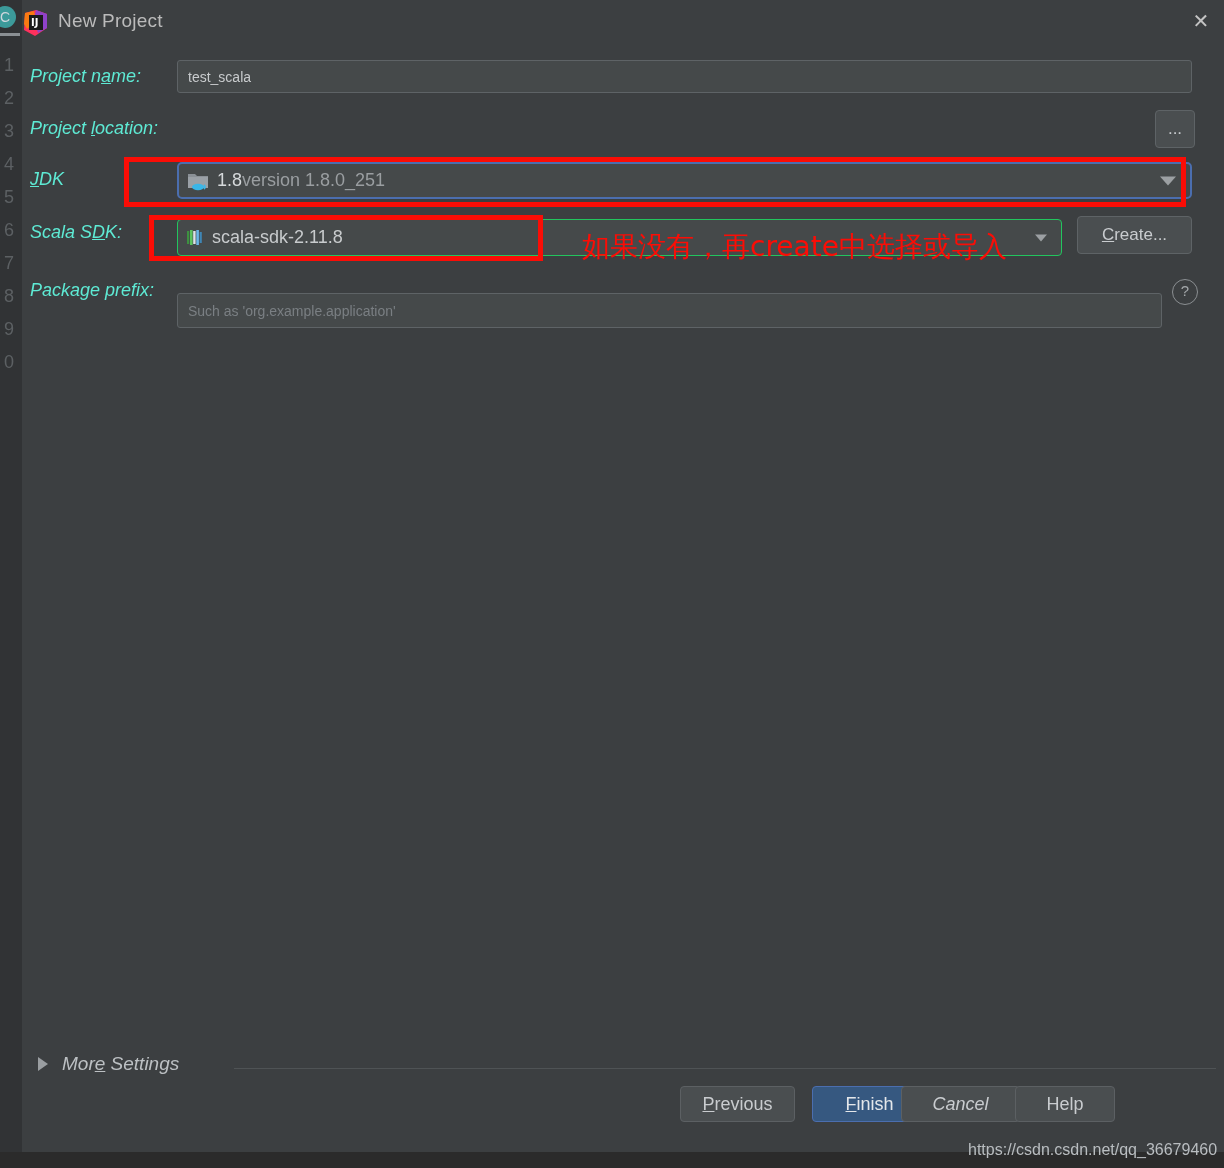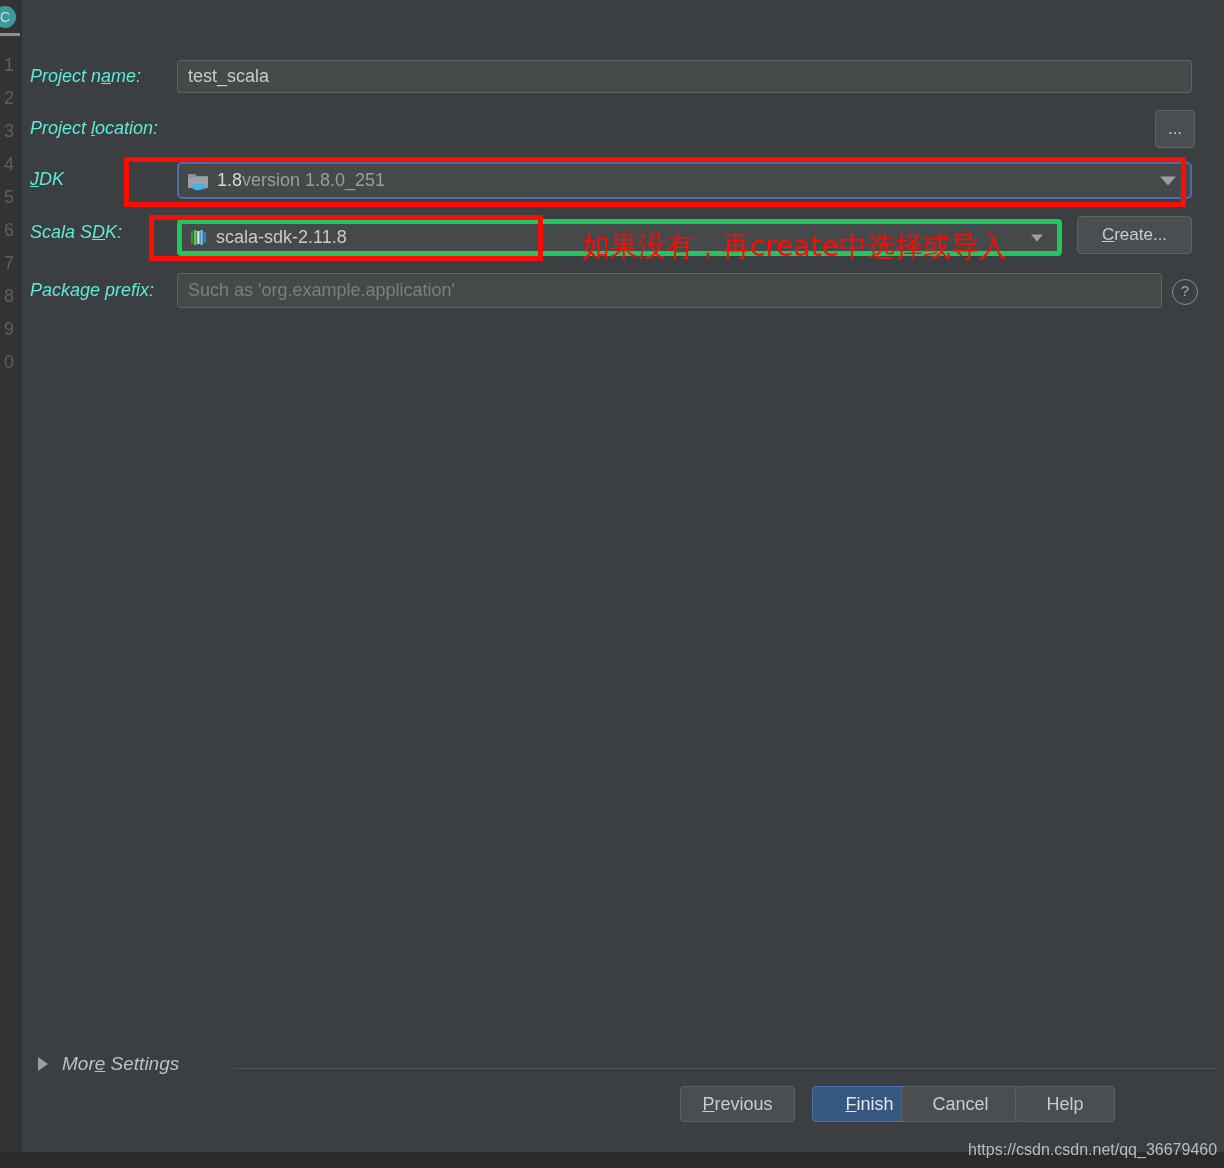--- a/index.html
+++ b/index.html
@@ -100,28 +100,28 @@
   }
   .lbl u { text-decoration: underline; }
 
   .field {
     position: absolute;
     box-sizing: border-box;
     background: #45494a;
     border: 1px solid #5e6366;
     border-radius: 3px;
     color: #c8cbcd;
-    font-size: 18px;
+    font-size: 14px;
     padding: 0 10px;
     display: flex;
     align-items: center;
     overflow: hidden;
     white-space: nowrap;
   }
-  .field.placeholder { color: #7a7f83; }
+  .field.placeholder { color: #7a7f83; margin-top: 20px; }
 
   .smallbtn {
     position: absolute;
     box-sizing: border-box;
     background: #4a4e50;
     border: 1px solid #5e6366;
     border-radius: 4px;
     color: #c9cccf;
     font-size: 17px;
     display: flex;
@@ -142,21 +142,21 @@
     display: flex;
     align-items: center;
     padding: 0 8px;
   }
   #scala-combo {
     position: absolute;
     box-sizing: border-box;
     left: 155px; top: 219px;
     width: 885px; height: 37px;
     background: #45494a;
-    border: 5px solid #22c55e;
+    border: 1px solid #22c55e;
     border-radius: 4px;
     display: flex;
     align-items: center;
     padding: 0 8px;
   }
   .combo-arrow {
     position: absolute;
     right: 14px;
     top: 50%;
     transform: translateY(-50%);
@@ -293,20 +293,33 @@
   <div class="gutter-num" style="top:187px">5</div>
   <div class="gutter-num" style="top:220px">6</div>
   <div class="gutter-num" style="top:253px">7</div>
   <div class="gutter-num" style="top:286px">8</div>
   <div class="gutter-num" style="top:319px">9</div>
   <div class="gutter-num" style="top:352px">0</div>
 </div>
 
 <div id="dialog">
 
+  <div id="titlebar">
+    <div id="app-logo">
+      <svg width="28" height="28" viewBox="0 0 28 28">
+        <path d="M3 4 L14 1 L25 5 L25 19 L13 27 L2 21 Z" fill="#fe315d"></path>
+        <path d="M14 1 L25 5 L25 19 L16 24 L12 10 Z" fill="#8f42c9"></path>
+        <path d="M3 4 L12 2 L14 13 L5 20 L2 15 Z" fill="#f97a12"></path>
+        <rect x="7" y="6" width="14" height="15" fill="#1b1b1b"></rect>
+        <text x="9" y="17" font-family="DejaVu Sans, sans-serif" font-size="10" font-weight="bold" fill="#ffffff">IJ</text>
+      </svg>
+    </div>
+    <div id="title-text">New Project</div>
+    <div id="close-button">✕</div>
+  </div>
 
   <div class="lbl" style="left:8px; top:66px;">
     <span>Project n</span><u>a</u><span>me:</span>
   </div>
   <div class="field" style="left:155px; top:60px; width:1015px; height:33px;">
     <span>test_scala</span>
   </div>
 
   <div class="lbl" style="left:8px; top:118px;">
     <span>Project </span><u>l</u><span>ocation:</span>
@@ -369,21 +382,21 @@
   <div class="btn" style="left:658px; top:1086px; width:115px;">
     <span></span>
       <u>P</u>
       <span>revious</span>
   </div>
   <div class="btn primary" style="left:790px; top:1086px; width:115px;">
     <span></span>
       <u>F</u>
       <span>inish</span>
   </div>
-  <div class="btn" style="left:879px; top:1086px; width:119px;">Cancel</div>
+  <div class="btn" style="left:879px; top:1086px; width:119px;font-style:italic;">Cancel</div>
   <div class="btn" style="left:993px; top:1086px; width:100px;">Help</div>
 
 </div>
 
 <div class="redbox" style="left:124px; top:157px; width:1062px; height:50px;"></div>
 <div class="redbox" style="left:149px; top:215px; width:394px; height:46px;"></div>
 <div id="anno-text">如果没有，再create中选择或导入</div>
 
 <div id="watermark">https://csdn.csdn.net/qq_36679460</div>
 

